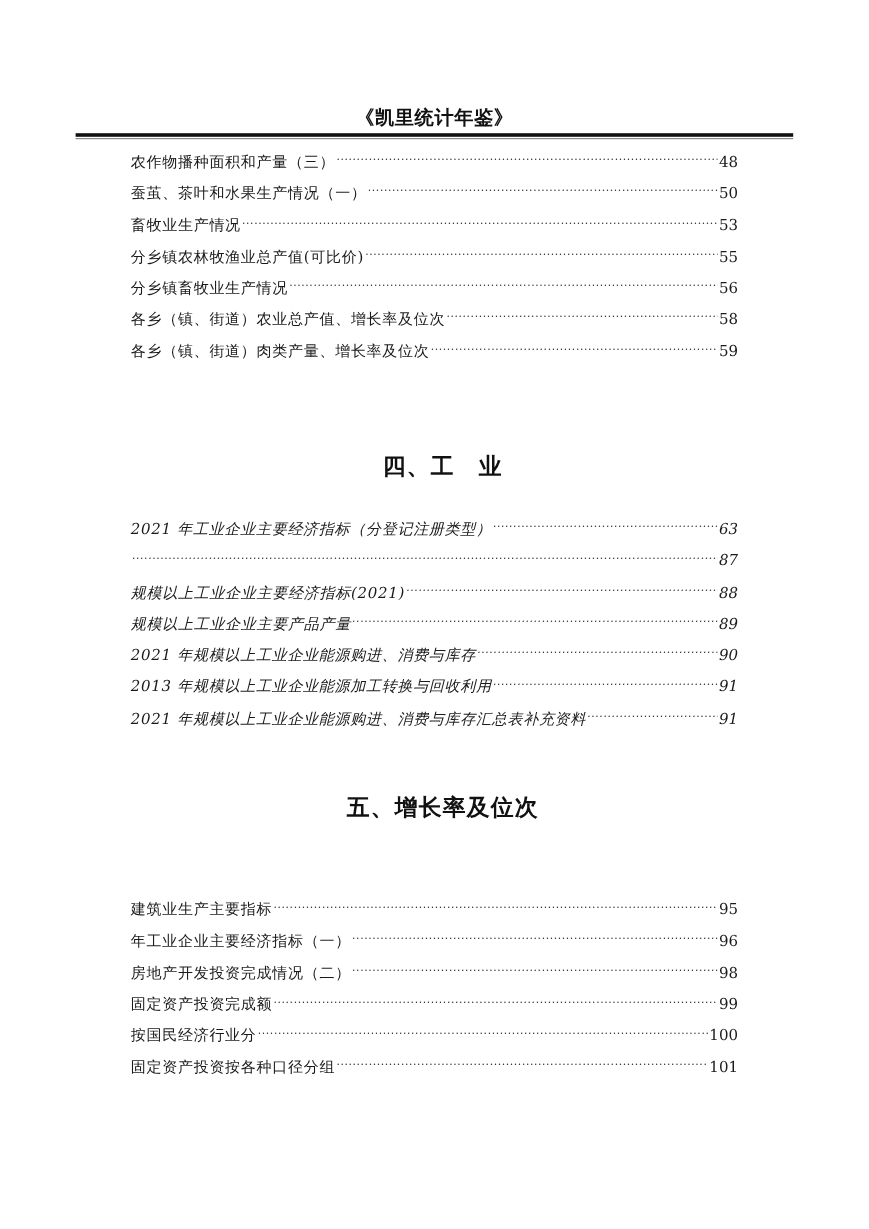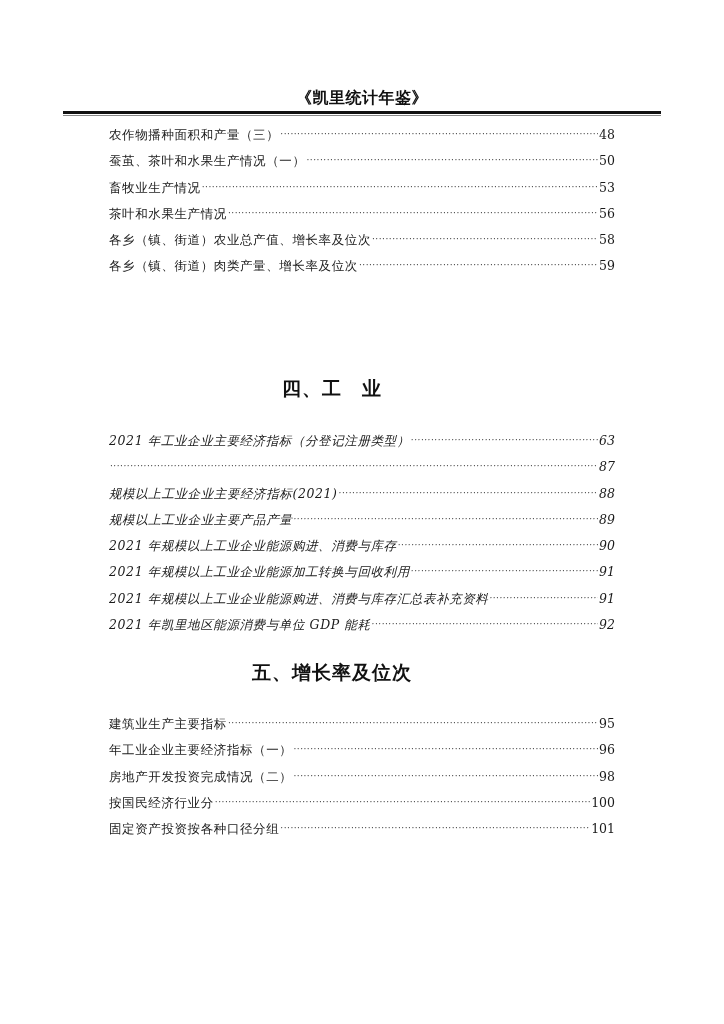--- a/index.html
+++ b/index.html
@@ -82,20 +82,21 @@
       position: absolute;
       left: 0;
       width: 664px;
       text-align: center;
       font-family: "DejaVu Sans", "Liberation Sans", sans-serif;
       font-weight: bold;
       font-size: 19px;
       color: #111;
       letter-spacing: 1px;
       white-space: pre;
+      padding-left: 37px;
     }
   </style>
 </head>
 <body>
 
 <div class="running-header">《凯里统计年鉴》</div>
 <div class="header-rule"></div>
 <div class="header-rule-thin"></div>
 
 <div class="toc-block" style="top:122px;">
@@ -108,21 +109,26 @@
     <span class="toc-title">蚕茧、茶叶和水果生产情况（一）</span>
     <span class="toc-leader"></span>
     <span class="toc-page">50</span>
   </div>
   <div class="toc-row">
     <span class="toc-title">畜牧业生产情况</span>
     <span class="toc-leader"></span>
     <span class="toc-page">53</span>
   </div>
   <div class="toc-row">
-    <span class="toc-title">茶叶和水果生产情况</span>
+    <span class="toc-title">分乡镇农林牧渔业总产值(可比价)</span>
+    <span class="toc-leader"></span>
+    <span class="toc-page">55</span>
+  </div>
+  <div class="toc-row">
+    <span class="toc-title">分乡镇畜牧业生产情况</span>
     <span class="toc-leader"></span>
     <span class="toc-page">56</span>
   </div>
   <div class="toc-row">
     <span class="toc-title">各乡（镇、街道）农业总产值、增长率及位次</span>
     <span class="toc-leader"></span>
     <span class="toc-page">58</span>
   </div>
   <div class="toc-row">
     <span class="toc-title">各乡（镇、街道）肉类产量、增长率及位次</span>
@@ -151,54 +157,54 @@
     <span class="toc-title">规模以上工业企业主要产品产量</span>
     <span class="toc-leader"></span>
     <span class="toc-page">89</span>
   </div>
   <div class="toc-row">
     <span class="toc-title">2021 年规模以上工业企业能源购进、消费与库存</span>
     <span class="toc-leader"></span>
     <span class="toc-page">90</span>
   </div>
   <div class="toc-row">
-    <span class="toc-title">2021 年规模以上工业企业能源加工转换与回收利用</span>
+    <span class="toc-title">2013 年规模以上工业企业能源加工转换与回收利用</span>
     <span class="toc-leader"></span>
     <span class="toc-page">91</span>
   </div>
   <div class="toc-row">
     <span class="toc-title">2021 年规模以上工业企业能源购进、消费与库存汇总表补充资料</span>
     <span class="toc-leader"></span>
     <span class="toc-page">91</span>
   </div>
-  <div class="toc-row">
-    <span class="toc-title">2021 年凯里地区能源消费与单位 GDP 能耗</span>
-    <span class="toc-leader"></span>
-    <span class="toc-page">92</span>
-  </div>
 </div>
 
 <div class="section-heading" style="top:660px;">五、增长率及位次</div>
-<div class="toc-block" style="top:711px;">
+<div class="toc-block" style="top:745px;">
   <div class="toc-row">
     <span class="toc-title">建筑业生产主要指标</span>
     <span class="toc-leader"></span>
     <span class="toc-page">95</span>
   </div>
   <div class="toc-row">
     <span class="toc-title">年工业企业主要经济指标（一）</span>
     <span class="toc-leader"></span>
     <span class="toc-page">96</span>
   </div>
   <div class="toc-row">
     <span class="toc-title">房地产开发投资完成情况（二）</span>
     <span class="toc-leader"></span>
     <span class="toc-page">98</span>
   </div>
   <div class="toc-row">
+    <span class="toc-title">固定资产投资完成额</span>
+    <span class="toc-leader"></span>
+    <span class="toc-page">99</span>
+  </div>
+  <div class="toc-row">
     <span class="toc-title">按国民经济行业分</span>
     <span class="toc-leader"></span>
     <span class="toc-page">100</span>
   </div>
   <div class="toc-row">
     <span class="toc-title">固定资产投资按各种口径分组</span>
     <span class="toc-leader"></span>
     <span class="toc-page">101</span>
   </div>
 </div>

